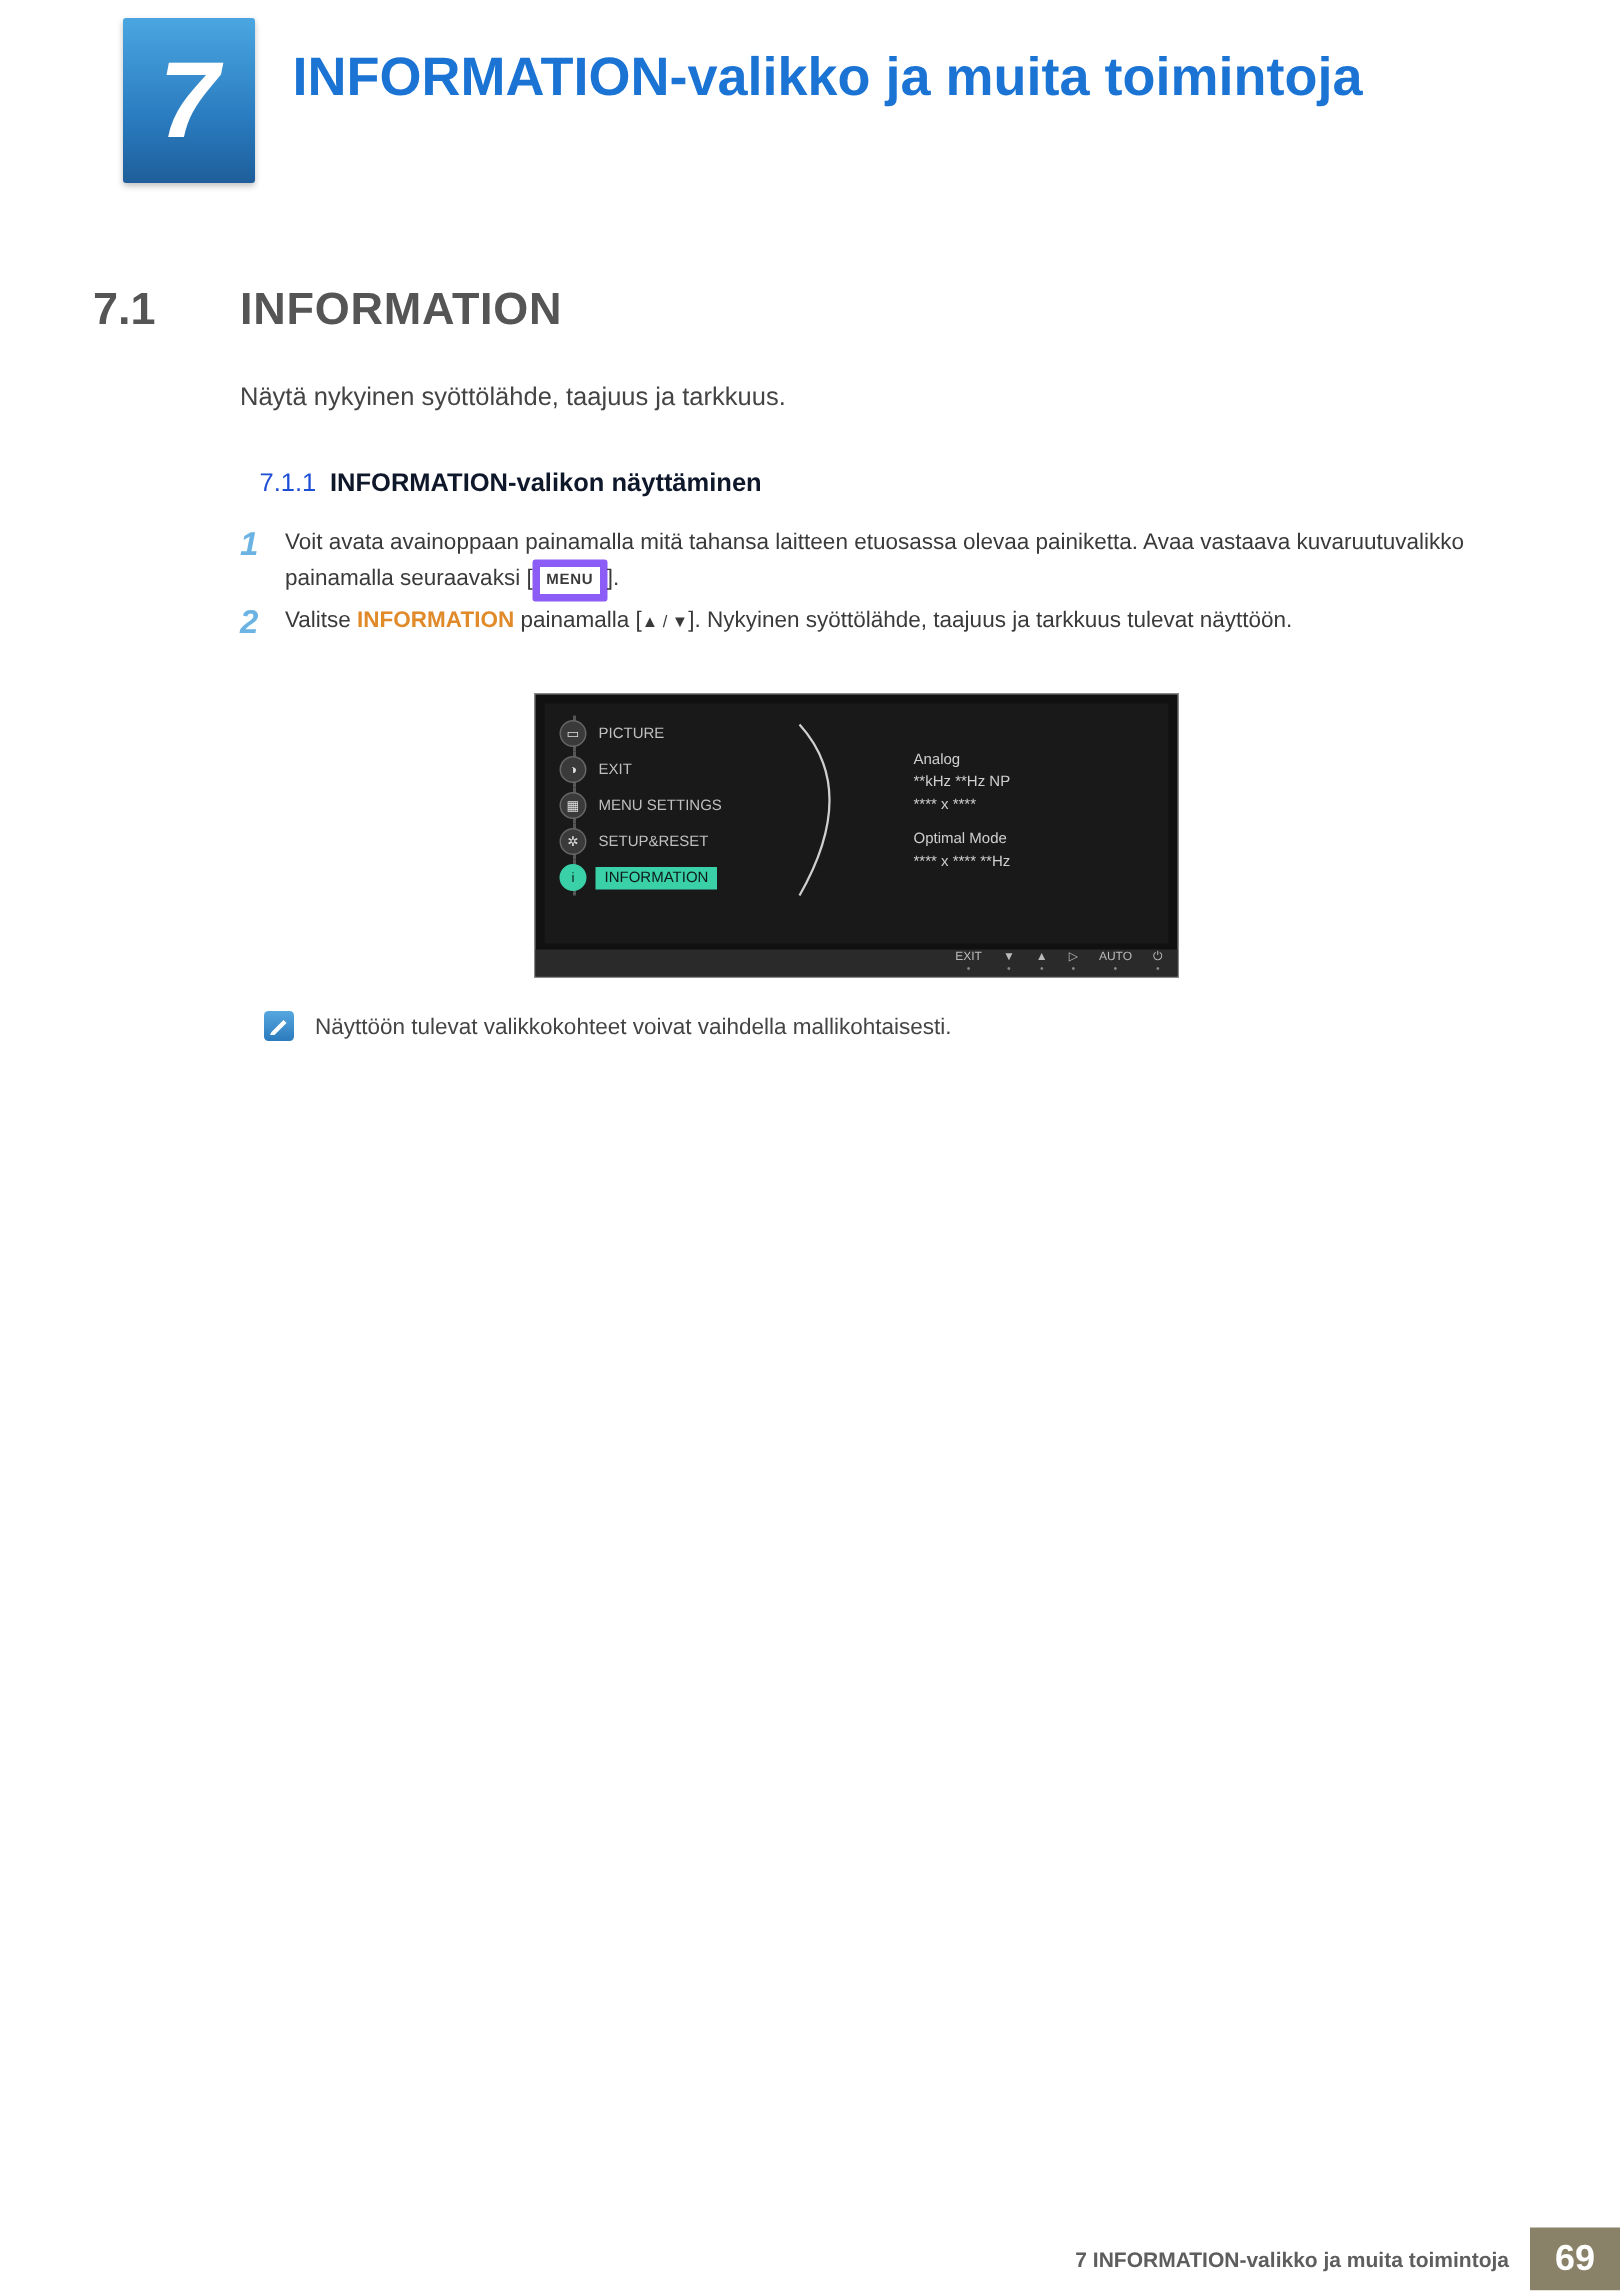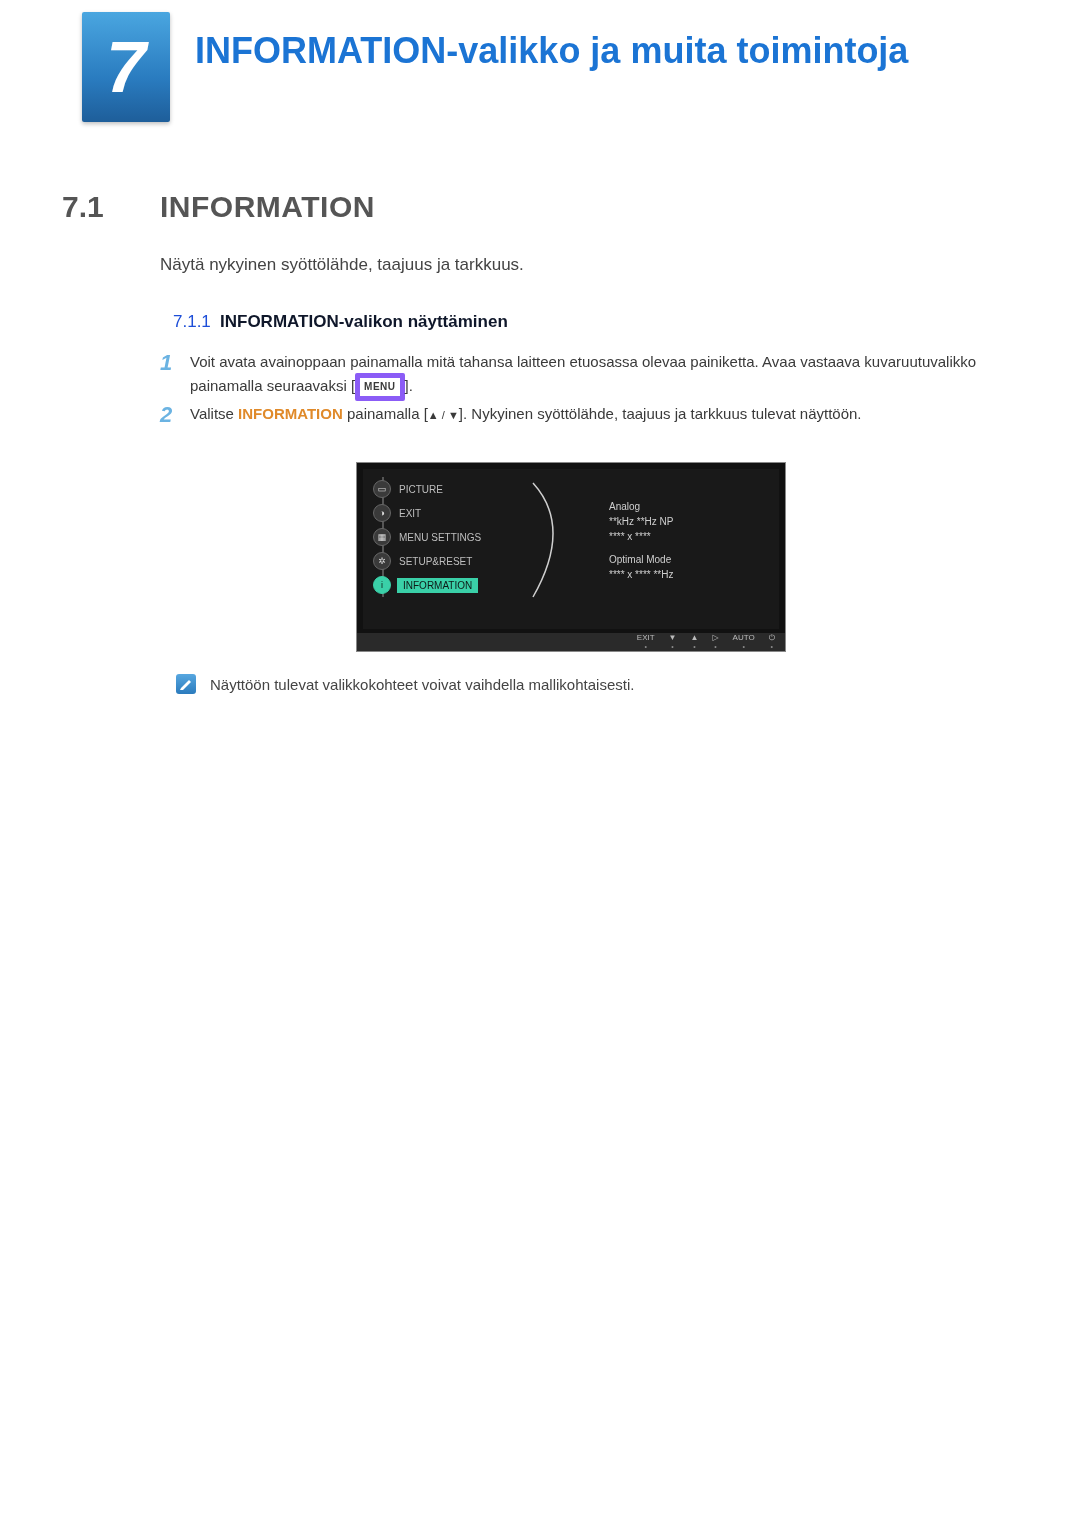--- a/index.html
+++ b/index.html
@@ -163,14 +163,18 @@
     </div>
   </div>
 
   <div class="note-icon">
     <svg width="14" height="14" viewBox="0 0 14 14">
         <path d="M2 11 L10 3 L12 5 L4 13 L1 13 Z" fill="#fff"></path>
       </svg>
   </div>
   <div class="note-text">Näyttöön tulevat valikkokohteet voivat vaihdella mallikohtaisesti.</div>
 
+  <div class="footer-bar">
+    <div class="label">7 INFORMATION-valikko ja muita toimintoja</div>
+    <div class="pagebox">69</div>
+  </div>
 
 </div>
 
 </body></html>

